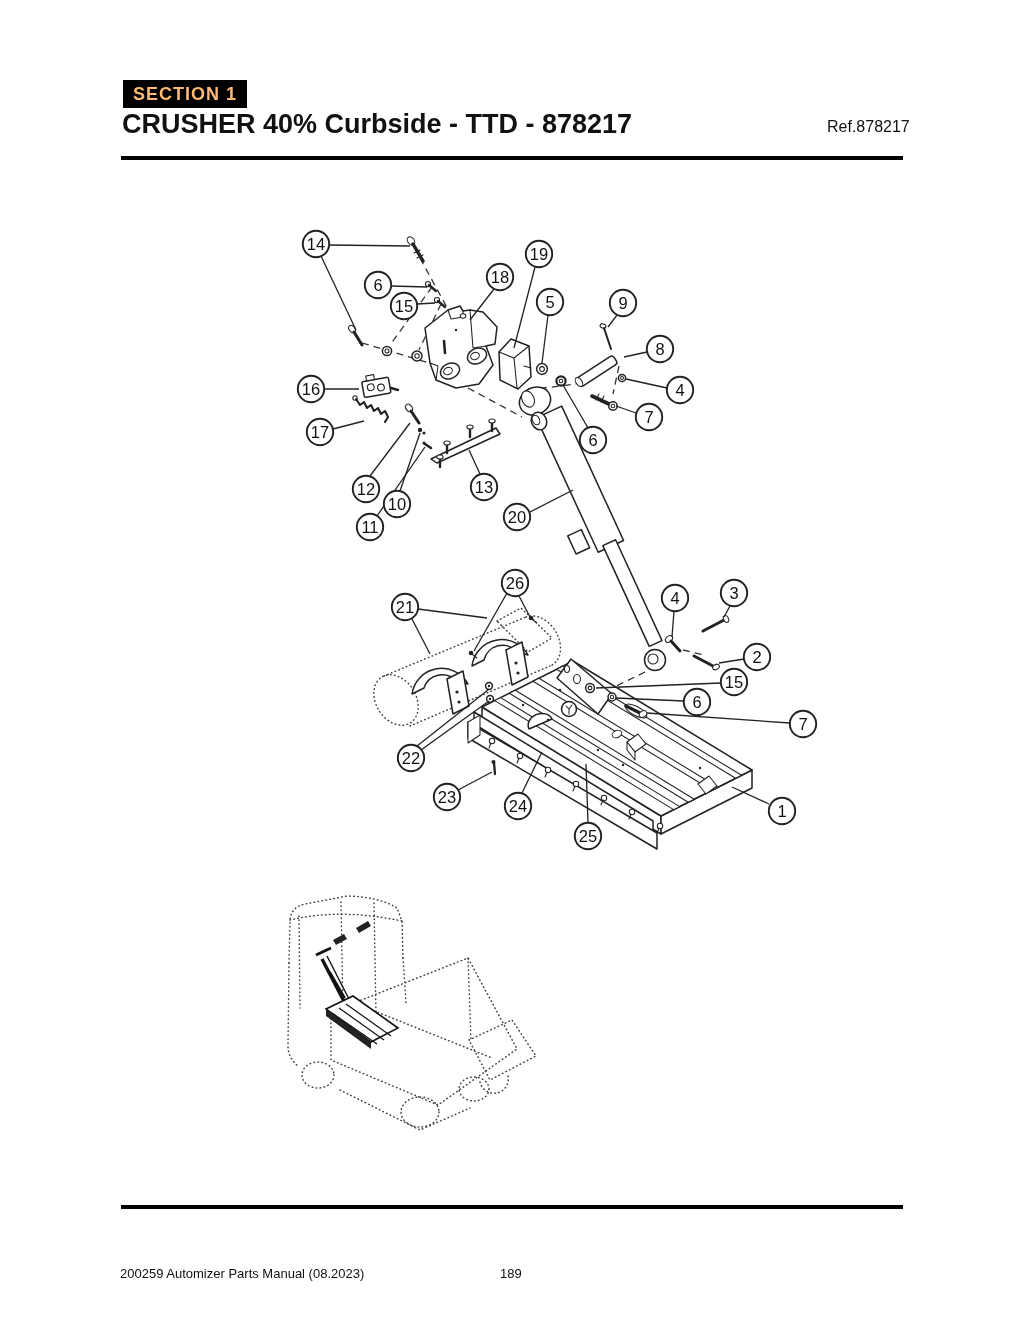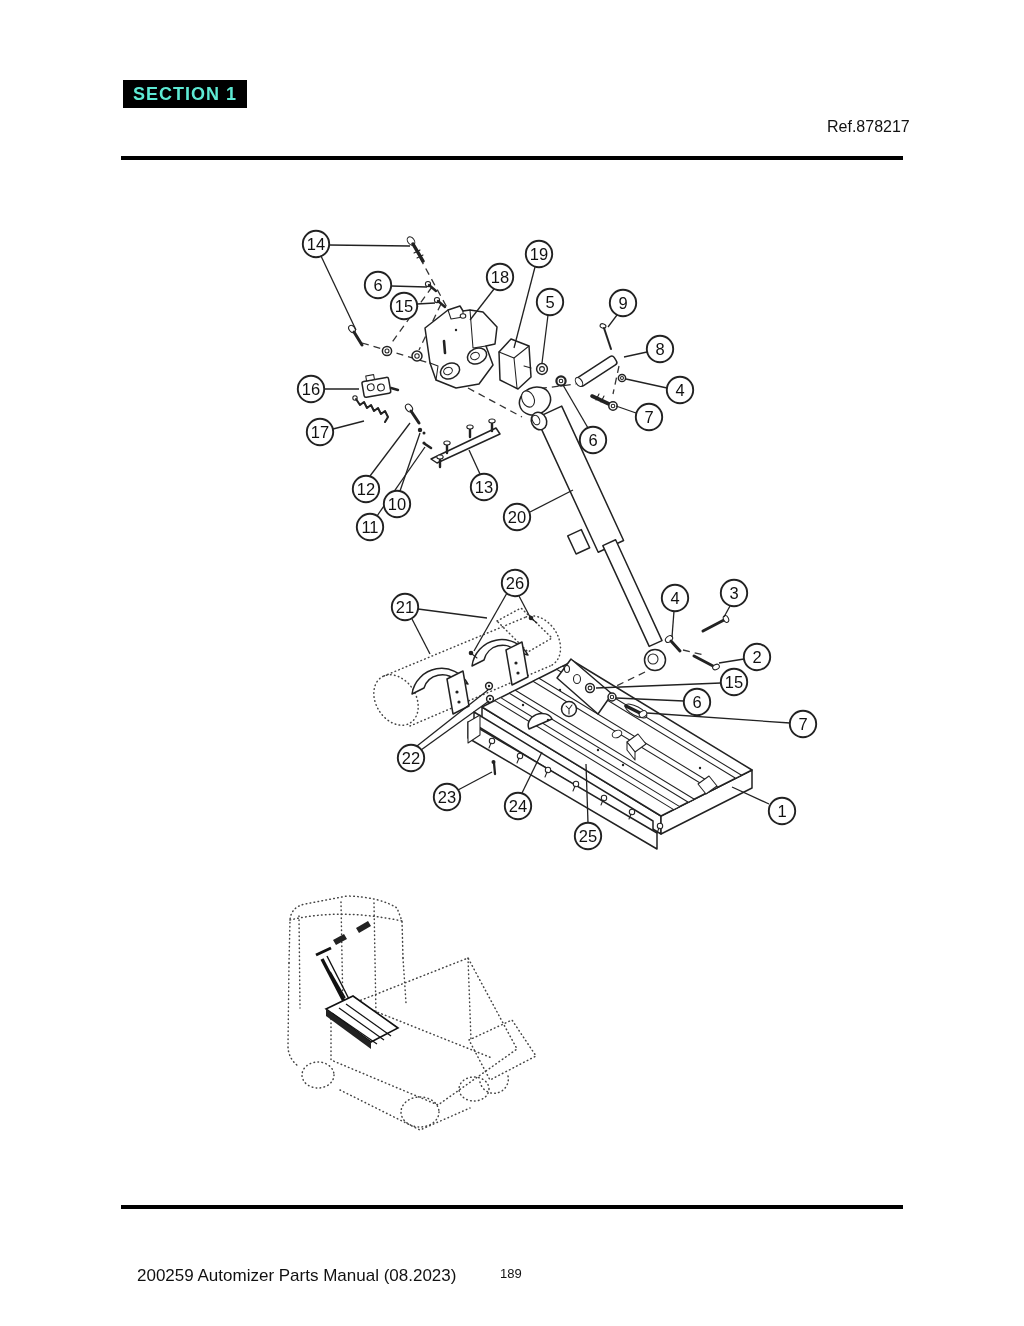--- a/index.html
+++ b/index.html
@@ -1,45 +1,46 @@
 <!DOCTYPE html>
 <html><head>
 <meta charset="utf-8">
 <style>
   html,body{margin:0;padding:0;background:#e8e8e8;}
   #page{position:relative;width:1024px;height:1326px;background:#ffffff;margin:0 auto;
         font-family:"Liberation Sans",sans-serif;color:#111;overflow:hidden;}
-  .section-badge{position:absolute;left:123px;top:80px;height:28px;background:#000;color:#5eead4;
+  .section-badge{position:absolute;left:123px;top:80px;height:28px;background:#000;color:#fdba74;
         font-weight:bold;font-size:18px;line-height:28px;padding:0 10px;letter-spacing:1px;}
   .page-title{position:absolute;left:122px;top:109px;font-size:27px;font-weight:bold;
         letter-spacing:0;white-space:nowrap;}
   .doc-ref{position:absolute;left:827px;top:118px;font-size:16px;}
   .rule{position:absolute;left:121px;width:782px;height:4px;background:#000;}
   .rule-top{top:156px;}
   .rule-bottom{top:1205px;}
-  .footer-left{position:absolute;left:137px;top:1266px;font-size:17px;text-align:right;}
+  .footer-left{position:absolute;left:120px;top:1266px;font-size:13px;text-align:right;}
   .footer-page{position:absolute;left:500px;top:1266px;font-size:13px;}
   svg#diagram{position:absolute;left:0;top:0;}
   
   .ln{fill:none;stroke:#222;stroke-width:1.5;stroke-linejoin:round;stroke-linecap:round;}
   .fw{fill:#fff;stroke:#222;stroke-width:1.5;stroke-linejoin:round;}
   .thin{stroke-width:1.05;}
   .dk{fill:#222;stroke:none;}
   .dash{fill:none;stroke:#333;stroke-width:1.3;stroke-dasharray:7 5;}
   .dot{fill:none;stroke:#444;stroke-width:1.5;stroke-dasharray:0.6 3.4;stroke-linecap:round;}
   .leader{stroke:#222;stroke-width:1.3;}
   .co-c{fill:#fff;stroke:#222;stroke-width:1.9;}
   .co-t{font-family:"Liberation Sans",sans-serif;font-size:16.5px;fill:#111;text-anchor:middle;}
 </style>
 </head>
 <body>
 
 <div id="page">
 
   <div class="section-badge">SECTION 1</div>
+  <div class="page-title">CRUSHER 40% Curbside - TTD - 878217</div>
   <div class="doc-ref">Ref.878217</div>
   <div class="rule rule-top"></div>
 
   <svg id="diagram" width="1024" height="1326" viewBox="0 0 1024 1326">
 
     <g>
       <line class="dash" x1="420" y1="258" x2="450" y2="313"></line>
       <line class="dash" x1="362" y1="343" x2="443" y2="367"></line>
       <line class="dash" x1="468" y1="388" x2="522" y2="417"></line>
       <line class="dash" x1="528" y1="390" x2="576" y2="384"></line>

